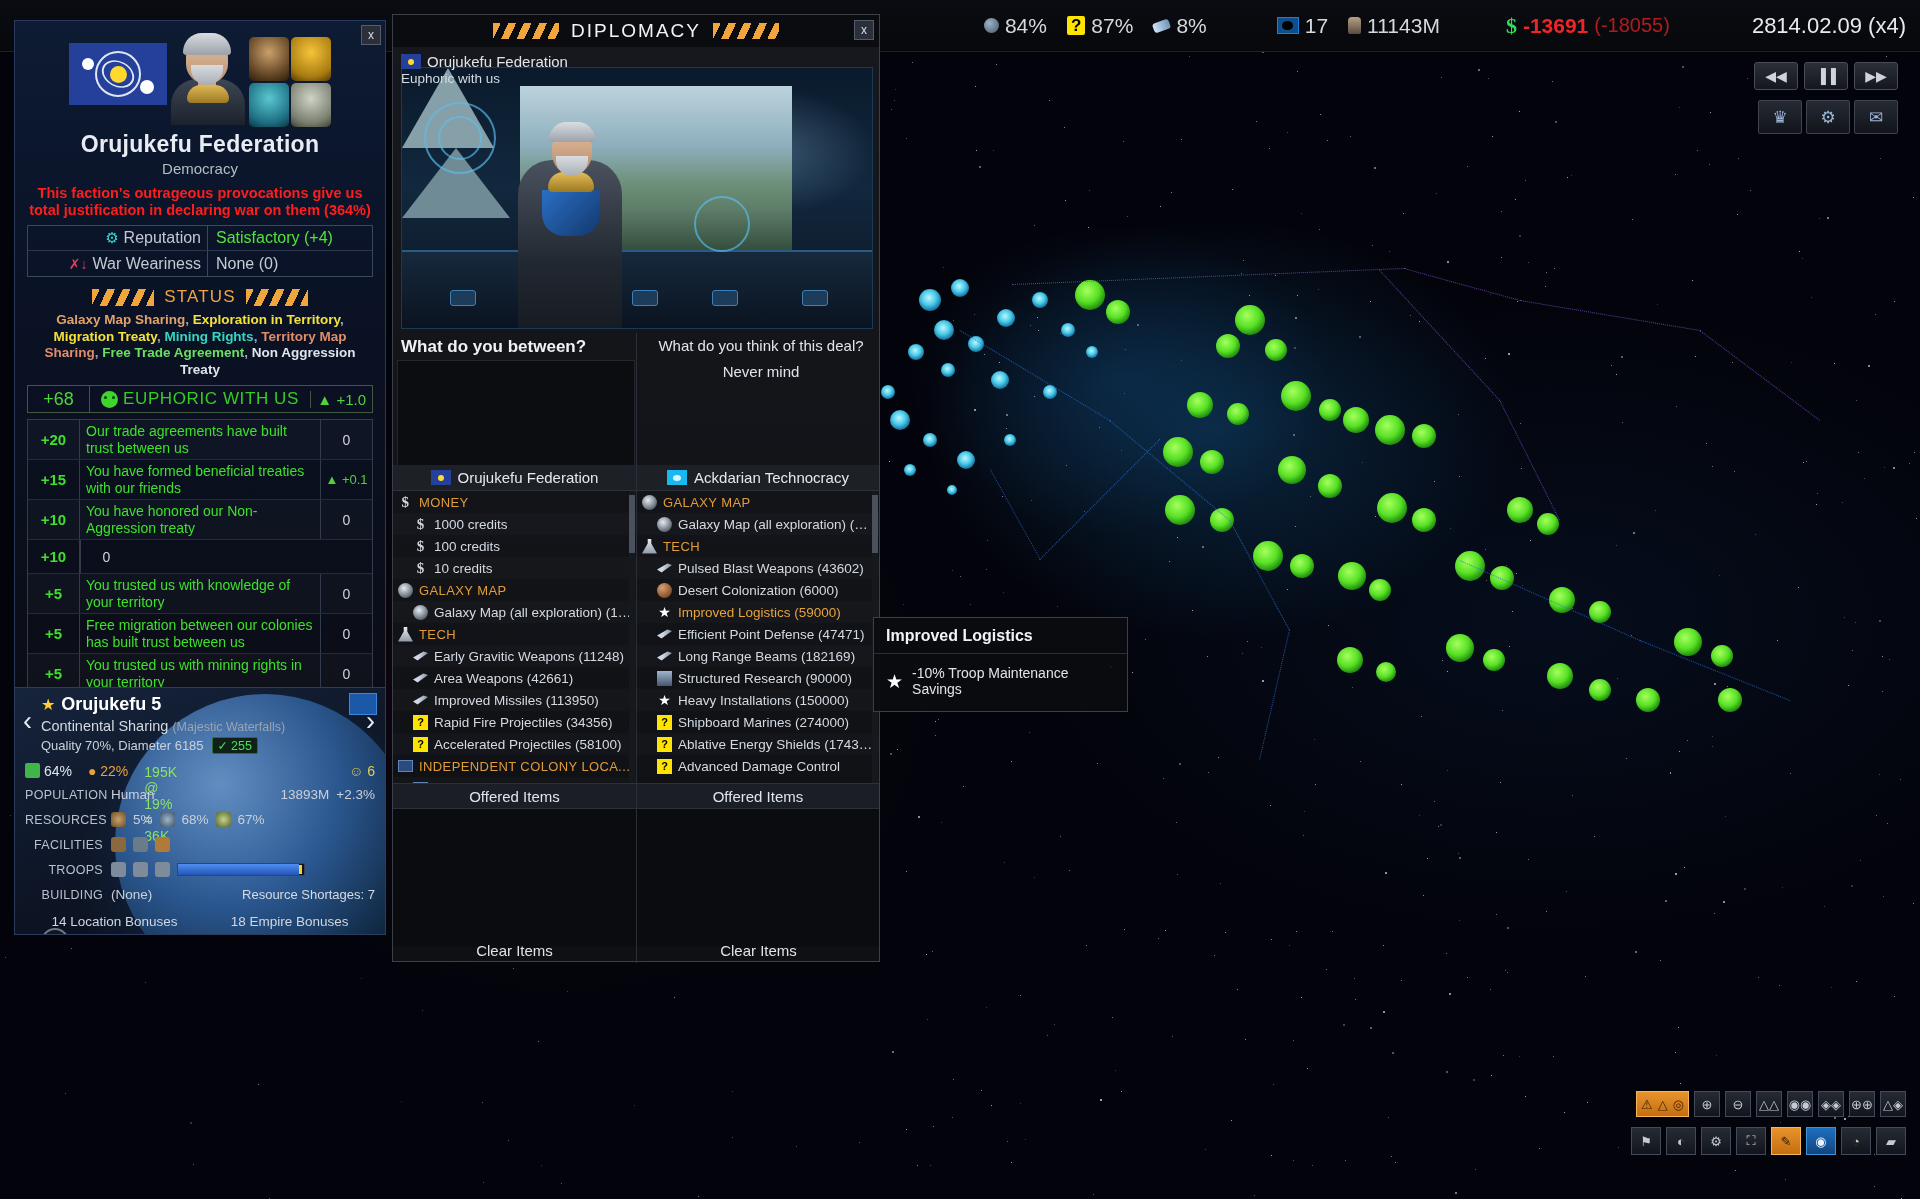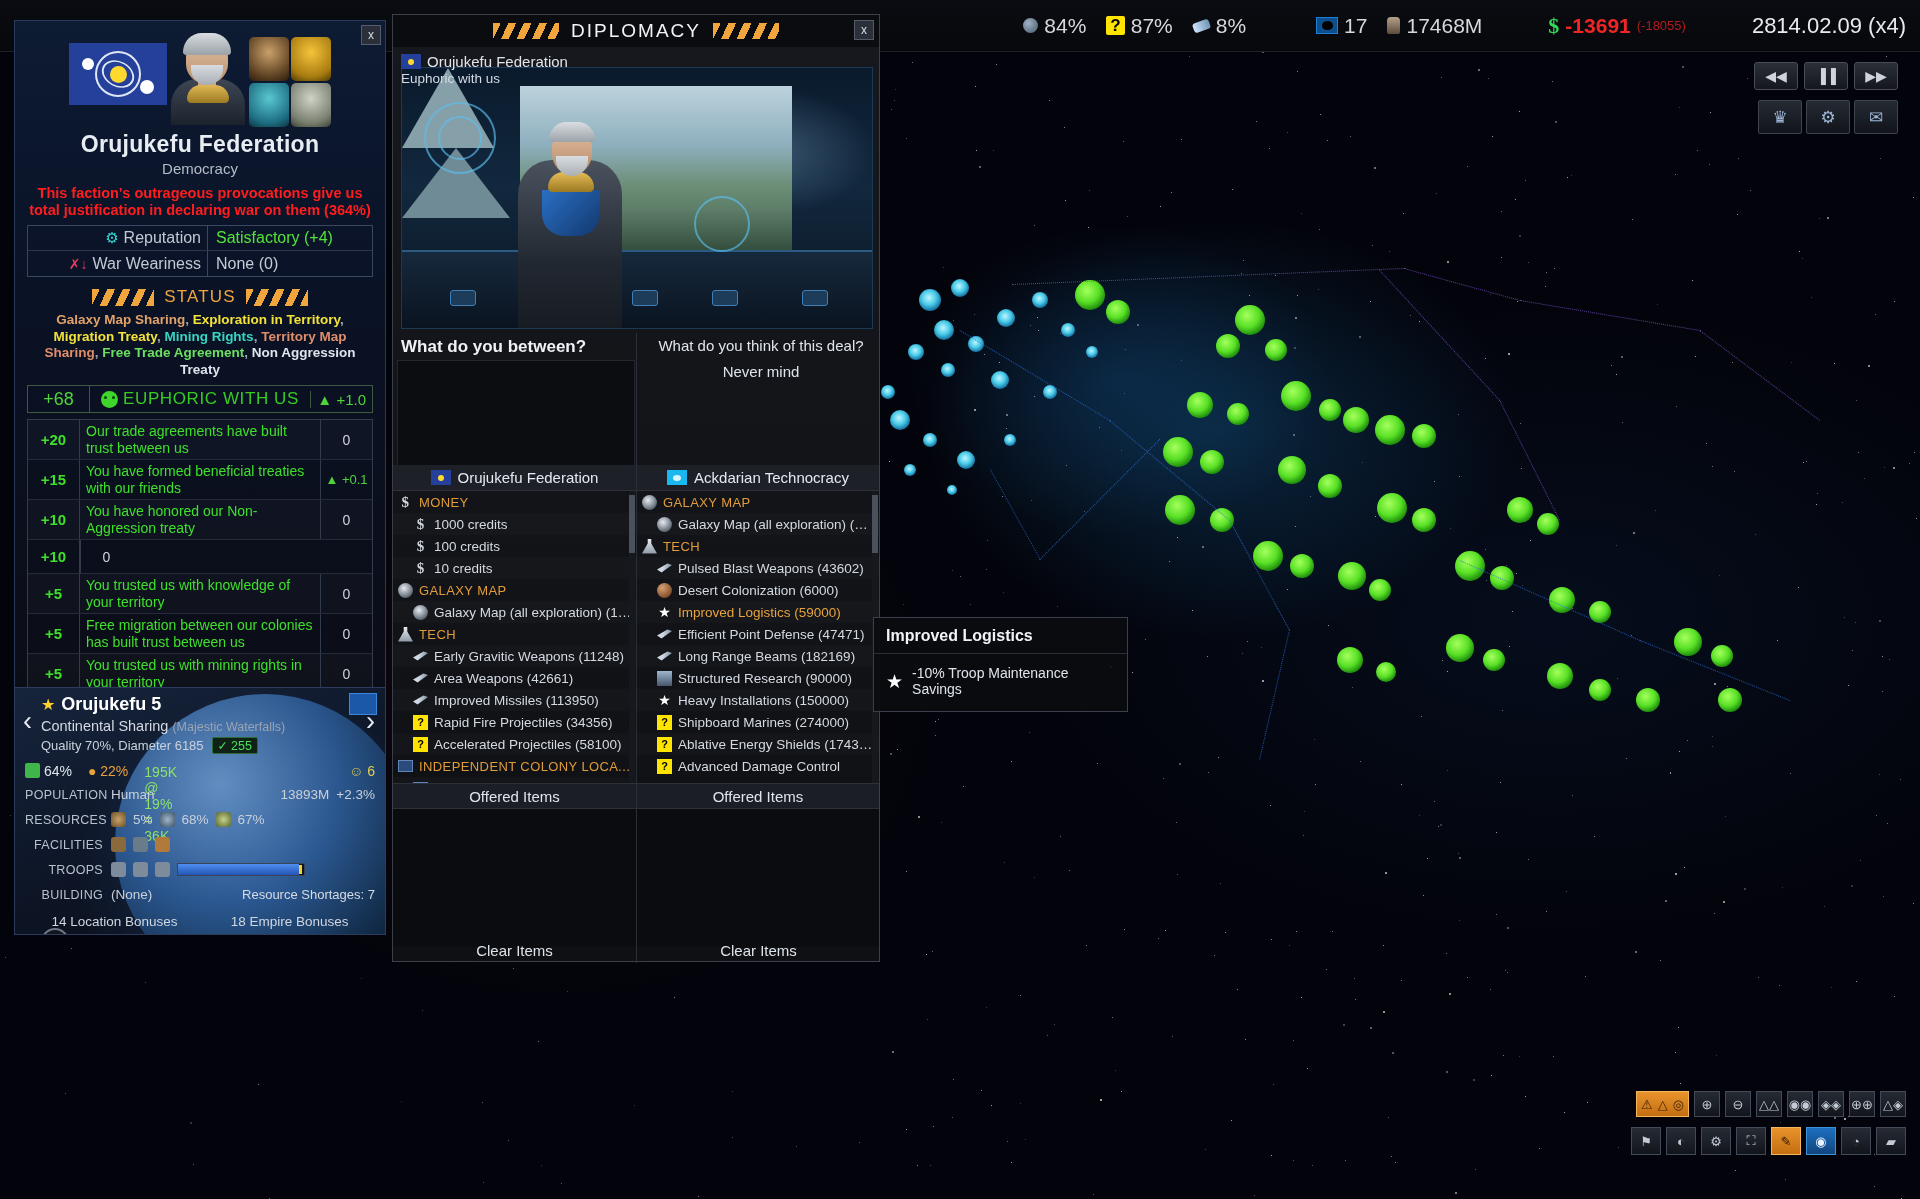--- a/index.html
+++ b/index.html
@@ -53,21 +53,21 @@
   .ico-colony { width:15px;height:15px;border-radius:50%;
     background:radial-gradient(circle at 35% 35%, #9fb2c6, #445668);}
   .ico-grav { width:17px;height:10px;border-radius:3px;
     background:linear-gradient(90deg,#cfe5ff,#6d93b3);transform:rotate(-20deg);}
   .ico-sq { width:22px;height:17px;background:#0d4f8c;border:1px solid #1b7fd4;
     display:inline-flex;align-items:center;justify-content:center;}
   .ico-sq i { width:11px;height:9px;background:#000;border-radius:50% 50% 45% 45%; display:block;}
   .ico-pop { width:13px;height:17px;background:linear-gradient(#b6a18a,#5b4b3b);border-radius:4px 4px 2px 2px;}
   .ico-credit { color:#2fdc54; font-weight:bold; font-size:22px; font-family:"Liberation Serif",serif;}
   .money-main { color:#f02626; font-weight:bold; }
-  .money-sub { color:#b11c1c; font-size:13px; }
+  .money-sub { color:#b11c1c; font-size:20px; }
   #date { color:#e7eaee; font-size:22px; margin-left:6px; }
 
   
   #timecontrols { position:absolute; right:22px; top:62px; display:flex; gap:6px; z-index:6; }
   .tbtn {
     width:44px;height:28px;background:linear-gradient(#2b2f38,#14171d);
     border:1px solid #474c57; border-radius:3px;
     display:flex;align-items:center;justify-content:center; color:#cfd3da; font-size:14px;
   }
   #rightIcons { position:absolute; right:22px; top:100px; display:flex; gap:4px; z-index:6; }
@@ -946,28 +946,28 @@
         <span>8%</span>
       </div>
       <div class="stat" style="margin-left:50px">
         <span class="ico-sq">
             <i></i>
           </span>
         <span>17</span>
       </div>
       <div class="stat">
         <span class="ico ico-pop"></span>
-        <span>17468M</span>
+        <span>11143M</span>
       </div>
       <div class="stat" style="margin-left:46px">
         <span class="ico-credit">$</span>
         <span class="money-main">-13691</span>
         <span class="money-sub">(-18055)</span>
       </div>
-      <div id="date" style="margin-left:46px">2814.02.09 (x4)</div>
+      <div id="date" style="margin-left:62px">2814.02.09 (x4)</div>
     </div>
   </div>
 
   <div id="timecontrols">
     <div class="tbtn">◀◀</div>
     <div class="tbtn">▐▐</div>
     <div class="tbtn">▶▶</div>
   </div>
   <div id="rightIcons">
     <div class="ribtn">♛</div>

